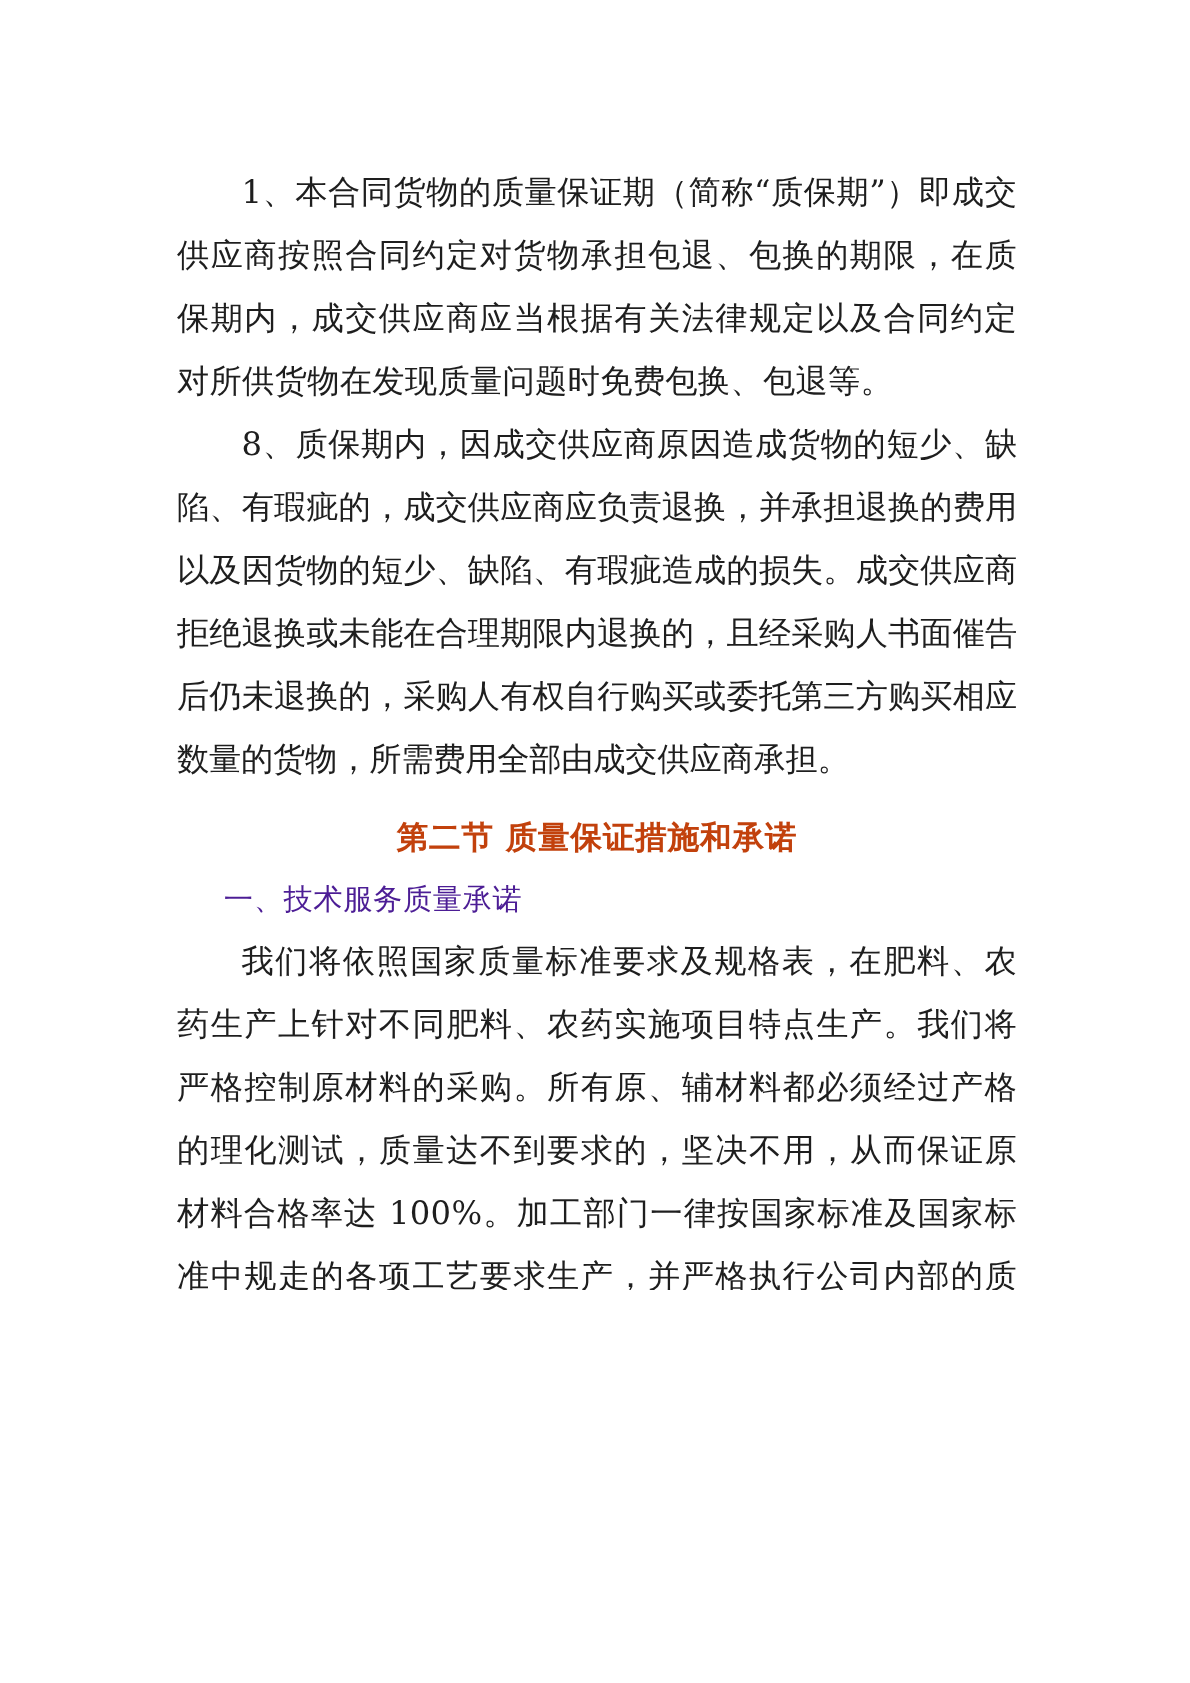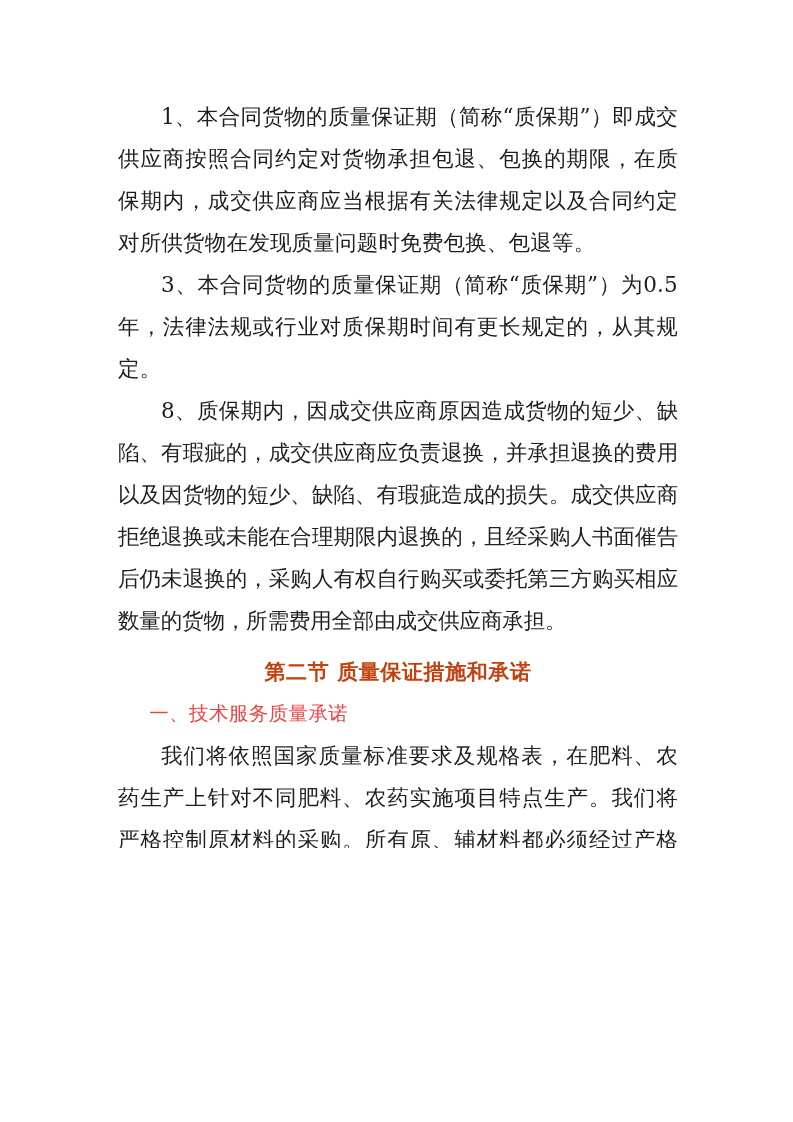--- a/index.html
+++ b/index.html
@@ -6,21 +6,21 @@
   html, body {
     margin: 0;
     padding: 0;
     background: #ffffff;
   }
 
   .page {
     position: relative;
     width: 793px;
     height: 848px;
-    margin: 0 auto;
+    margin: 12px auto;
     background: #ffffff;
     overflow: hidden;
     font-family: "DejaVu Serif", "Liberation Serif", serif;
     color: #1c1c1c;
   }
 
   .content {
     position: absolute;
     left: 118px;
     top: 96px;
@@ -59,21 +59,21 @@
   }
 
   
   .sub-heading {
     margin: 0;
     font-size: 19.5px;
     line-height: 42px;
     text-indent: 1.6em;
     text-align: left;
     letter-spacing: 0.4px;
-    color: #ef4444;
+    color: #4c1d95;
     font-weight: 400;
   }
 
   
   .page-number {
     position: absolute;
     left: 0;
     right: 0;
     top: 1036px;
     text-align: center;
@@ -86,21 +86,20 @@
 </head>
 <body>
 
 <div class="page">
 
   <div class="content">
 
     <p class="para">1、本合同货物的质量保证期（简称“质保期”）即成交供应商按照合同约定对货物承担包退、包换的期限，在质保期内，成交供应商应当根据有关法律规定以及合同约定对所供货物在发现质量问题时免费包换、包退等。</p>
 
 
-    <p class="para">3、本合同货物的质量保证期（简称“质保期”）为0.5年，法律法规或行业对质保期时间有更长规定的，从其规定。</p>
 
     <p class="para tight">8、质保期内，因成交供应商原因造成货物的短少、缺陷、有瑕疵的，成交供应商应负责退换，并承担退换的费用以及因货物的短少、缺陷、有瑕疵造成的损失。成交供应商拒绝退换或未能在合理期限内退换的，且经采购人书面催告后仍未退换的，采购人有权自行购买或委托第三方购买相应数量的货物，所需费用全部由成交供应商承担。</p>
 
     <h2 class="section-heading">第二节  质量保证措施和承诺</h2>
 
     <h3 class="sub-heading">一、技术服务质量承诺</h3>
 
     <p class="para">我们将依照国家质量标准要求及规格表，在肥料、农药生产上针对不同肥料、农药实施项目特点生产。我们将严格控制原材料的采购。所有原、辅材料都必须经过产格的理化测试，质量达不到要求的，坚决不用，从而保证原材料合格率达 100%。加工部门一律按国家标准及国家标准中规走的各项工艺要求生产，并严格执行公司内部的质量要求，保证产品质量药效要求，保证产品质量在国家标准范围内。</p>
 
   </div>

